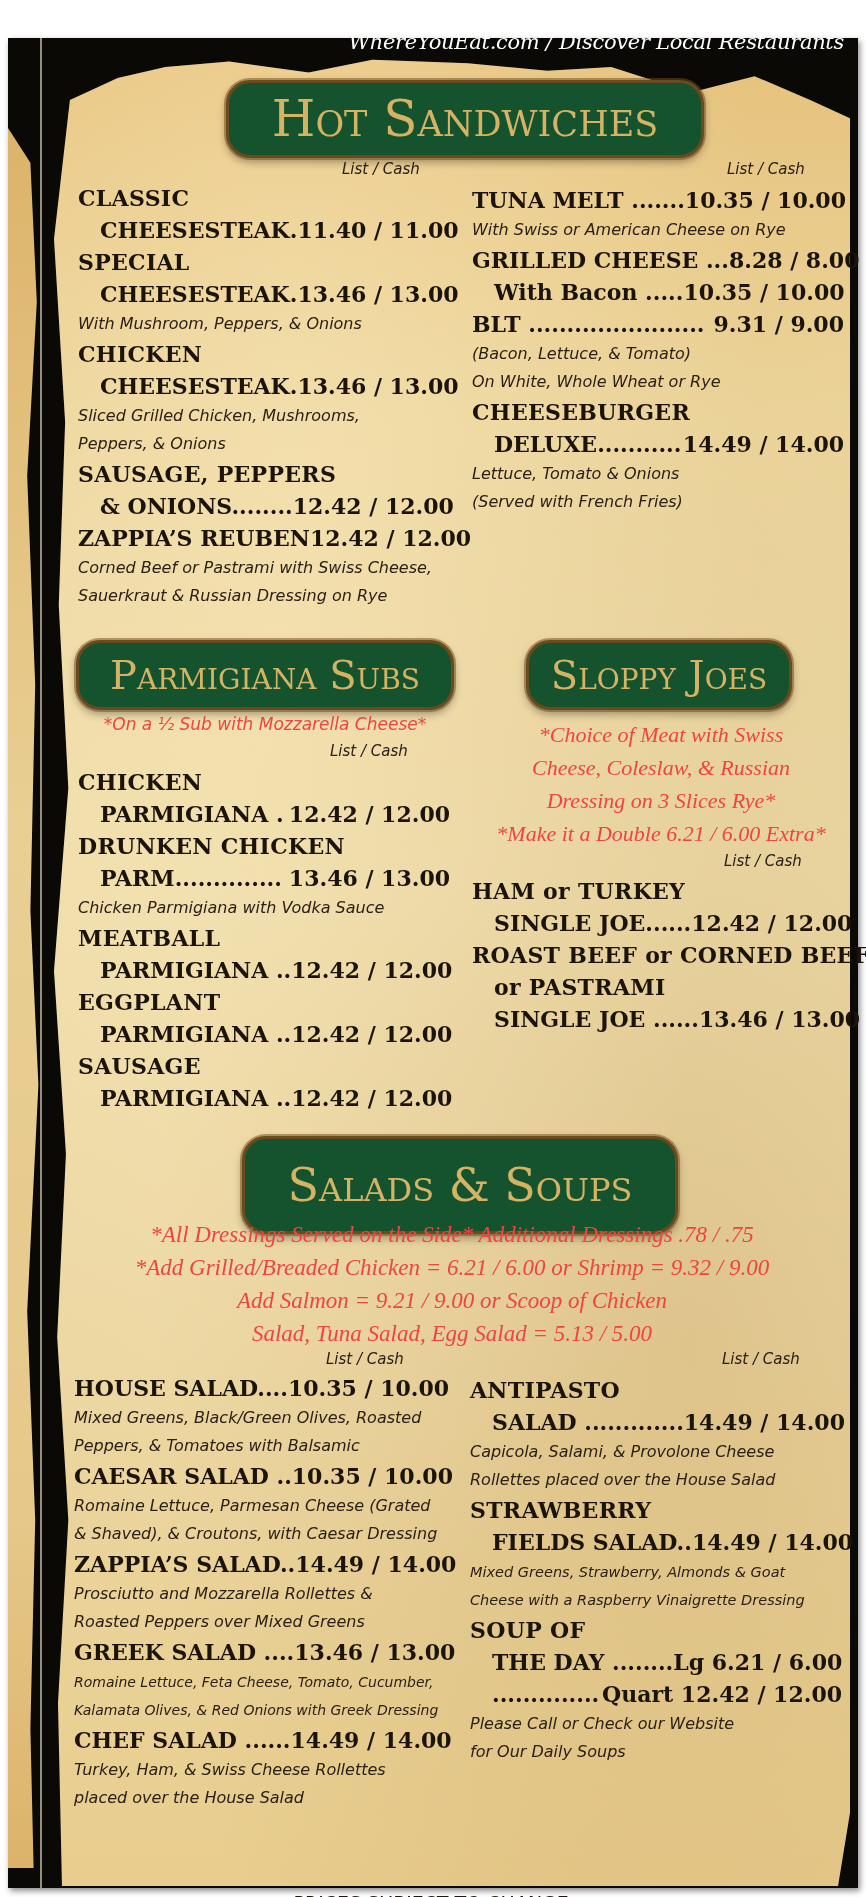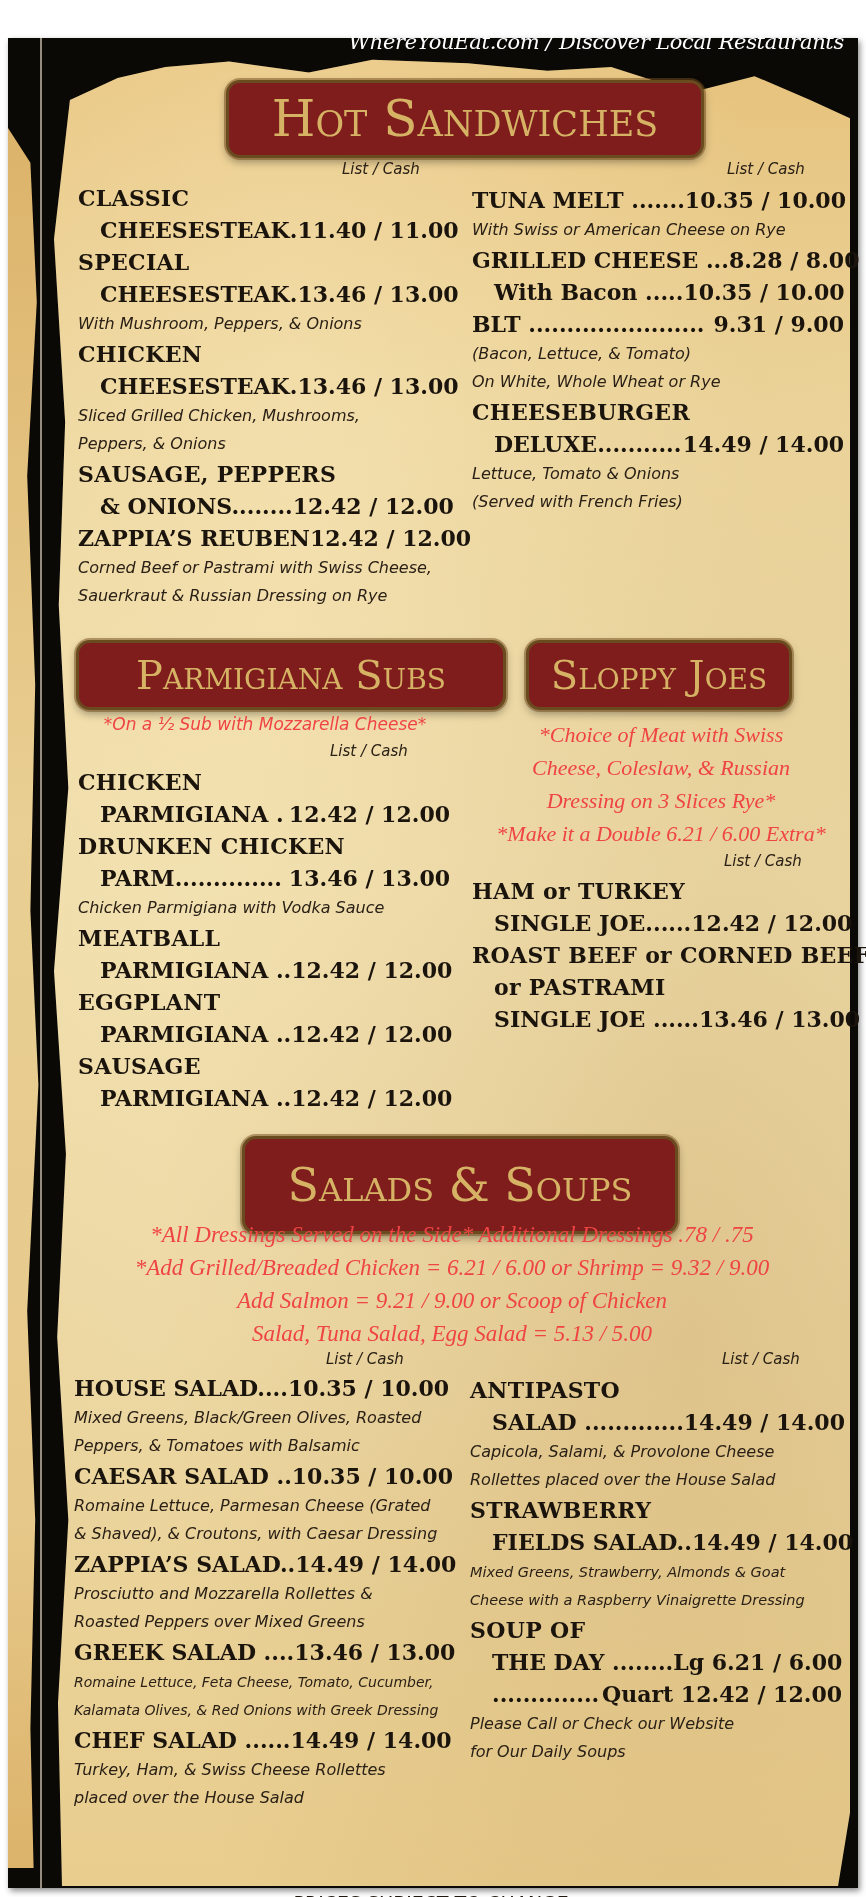--- a/index.html
+++ b/index.html
@@ -33,21 +33,21 @@
     background: linear-gradient(180deg, #dcb36a, #e9cf93 40%, #e6c88a 80%, #dcb36a);
     clip-path: polygon(0 0, 70% 2%, 90% 10%, 60% 20%, 85% 32%, 70% 45%, 95% 55%, 60% 68%, 85% 80%, 70% 92%, 80% 100%, 0 100%);
   }
   .watermark {
     position: absolute; right: 22px; top: 30px;
     font-family: "DejaVu Serif", serif; font-style: italic; font-size: 21px;
     color: #ffffff; letter-spacing: -0.3px;
   }
 
   .banner {
-    position: absolute; background: #7f1d1d; border-radius: 14px;
+    position: absolute; background: #14532d; border-radius: 24px;
     color: #d6b364; text-align: center;
     font-family: "DejaVu Serif", serif; font-variant: small-caps;
     border: 3px solid #6a4a1f;
     box-shadow: 0 0 0 2px rgba(120,80,30,0.5), 0 4px 8px rgba(0,0,0,0.35);
     display: flex; align-items: center; justify-content: center;
   }
   .banner span { display: block; line-height: 1; }
 
   .listcash {
     position: absolute; font-family: "DejaVu Sans", sans-serif; font-style: italic;
@@ -154,21 +154,21 @@
     <div class="name">CHEESEBURGER</div>
     <div class="row indent">
         <span class="nm">DELUXE...........</span>
         <span class="price">14.49 / 14.00</span>
       </div>
     <div class="desc">Lettuce, Tomato &amp; Onions</div>
     <div class="desc">(Served with French Fries)</div>
   </div>
 </div>
 
-<div class="banner" style="left:76px; top:640px; width:430px; height:70px; font-size:40px;">
+<div class="banner" style="left:76px; top:640px; width:378px; height:70px; font-size:40px;">
   <span>Parmigiana Subs</span>
 </div>
 <div class="note-center" style="left:70px; top:714px; width:390px; font-family:'DejaVu Sans',sans-serif; font-size:17px;">*On a ½ Sub with Mozzarella Cheese*</div>
 <div class="listcash" style="left:330px; top:742px;">List / Cash</div>
 
 <div class="col" style="left:78px; top:766px; width:372px;">
   <div>
     <div class="name">CHICKEN</div>
     <div class="row indent">
         <span class="nm">PARMIGIANA  .</span>

